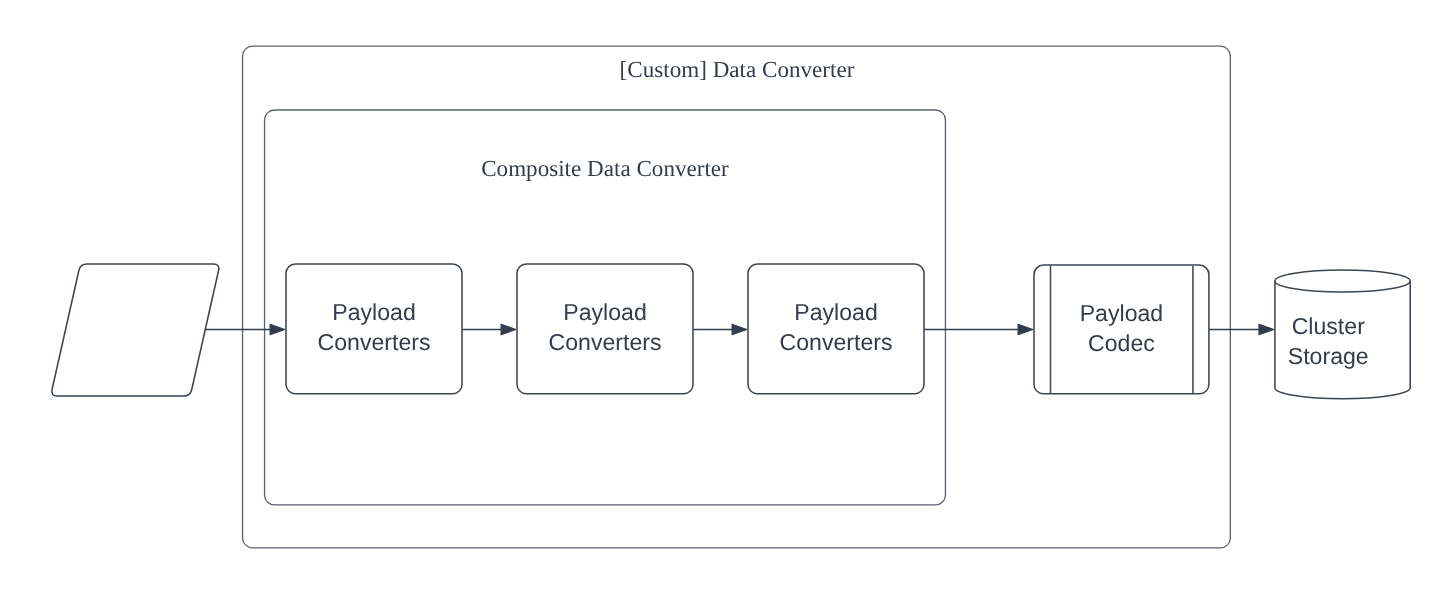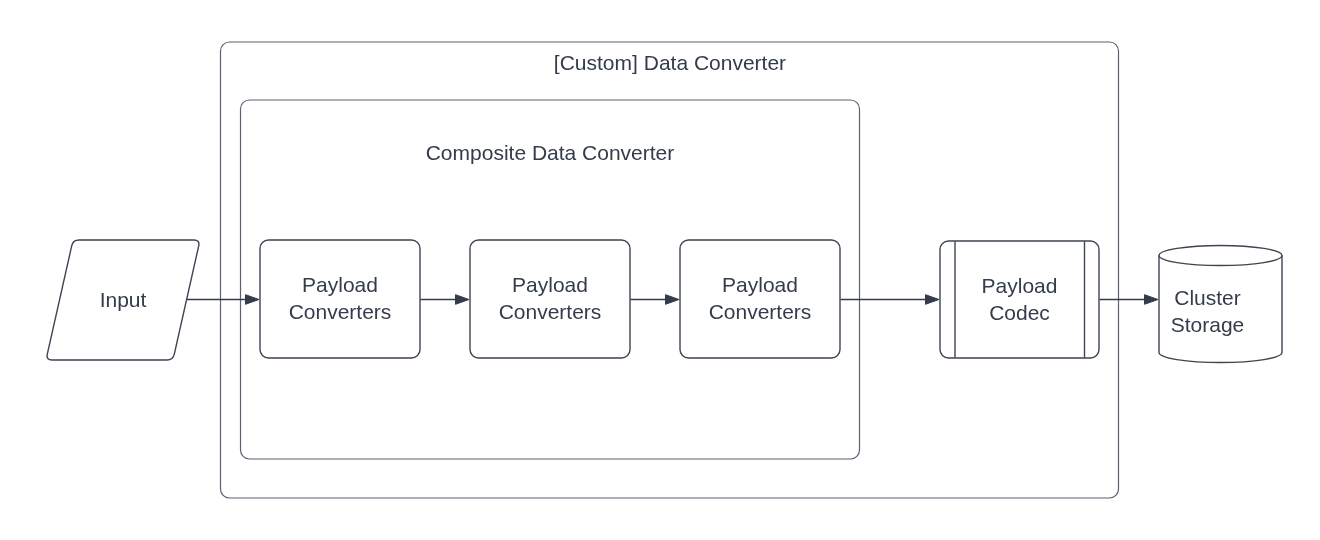--- a/index.html
+++ b/index.html
@@ -62,21 +62,21 @@
     position: absolute;
     display: flex;
     align-items: center;
     justify-content: center;
     text-align: center;
     color: var(--text);
     font-size: 21px;
     line-height: 27px;
     white-space: pre-line;
   }
-  .label.container-title { line-height: 24px; white-space: nowrap; }
+  .label.container-title { line-height: 24px; white-space: nowrap; font-family: Liberation Serif, serif; }
 
   .lbl-outer-title   { left: 420px; top: 50px;  width: 500px; height: 26px; }
   .lbl-inner-title   { left: 300px; top: 140px; width: 500px; height: 26px; text-align: right; }
   .lbl-input         { left: 50px;  top: 240px; width: 146px; height: 118px; }
   .lbl-pc1           { left: 260px; top: 239px; width: 160px; height: 118px; }
   .lbl-pc2           { left: 470px; top: 239px; width: 160px; height: 118px; }
   .lbl-pc3           { left: 680px; top: 239px; width: 160px; height: 118px; }
   .lbl-codec         { left: 958px; top: 240px; width: 123px; height: 117px; }
   .lbl-storage       { left: 1159px; top: 262px; width: 97px; height: 97px; }
 </style>
@@ -123,21 +123,20 @@
     <g>
       <line class="edge-line" x1="1099.5" y1="299.5" x2="1145" y2="299.5"></line>
       <path class="edge-head" d="M 1158 299.5 L 1144.5 294.7 L 1144.5 304.3 Z"></path>
     </g>
   </svg>
 
   <div class="label container-title lbl-outer-title">[Custom] Data Converter</div>
 
   <div class="label container-title lbl-inner-title">Composite Data Converter</div>
 
-  <div class="label lbl-input">Input</div>
 
   <div class="label lbl-pc1">Payload Converters</div>
 
   <div class="label lbl-pc2">Payload Converters</div>
 
   <div class="label lbl-pc3">Payload Converters</div>
 
   <div class="label lbl-codec">Payload Codec</div>
 
   <div class="label lbl-storage">Cluster Storage</div>

